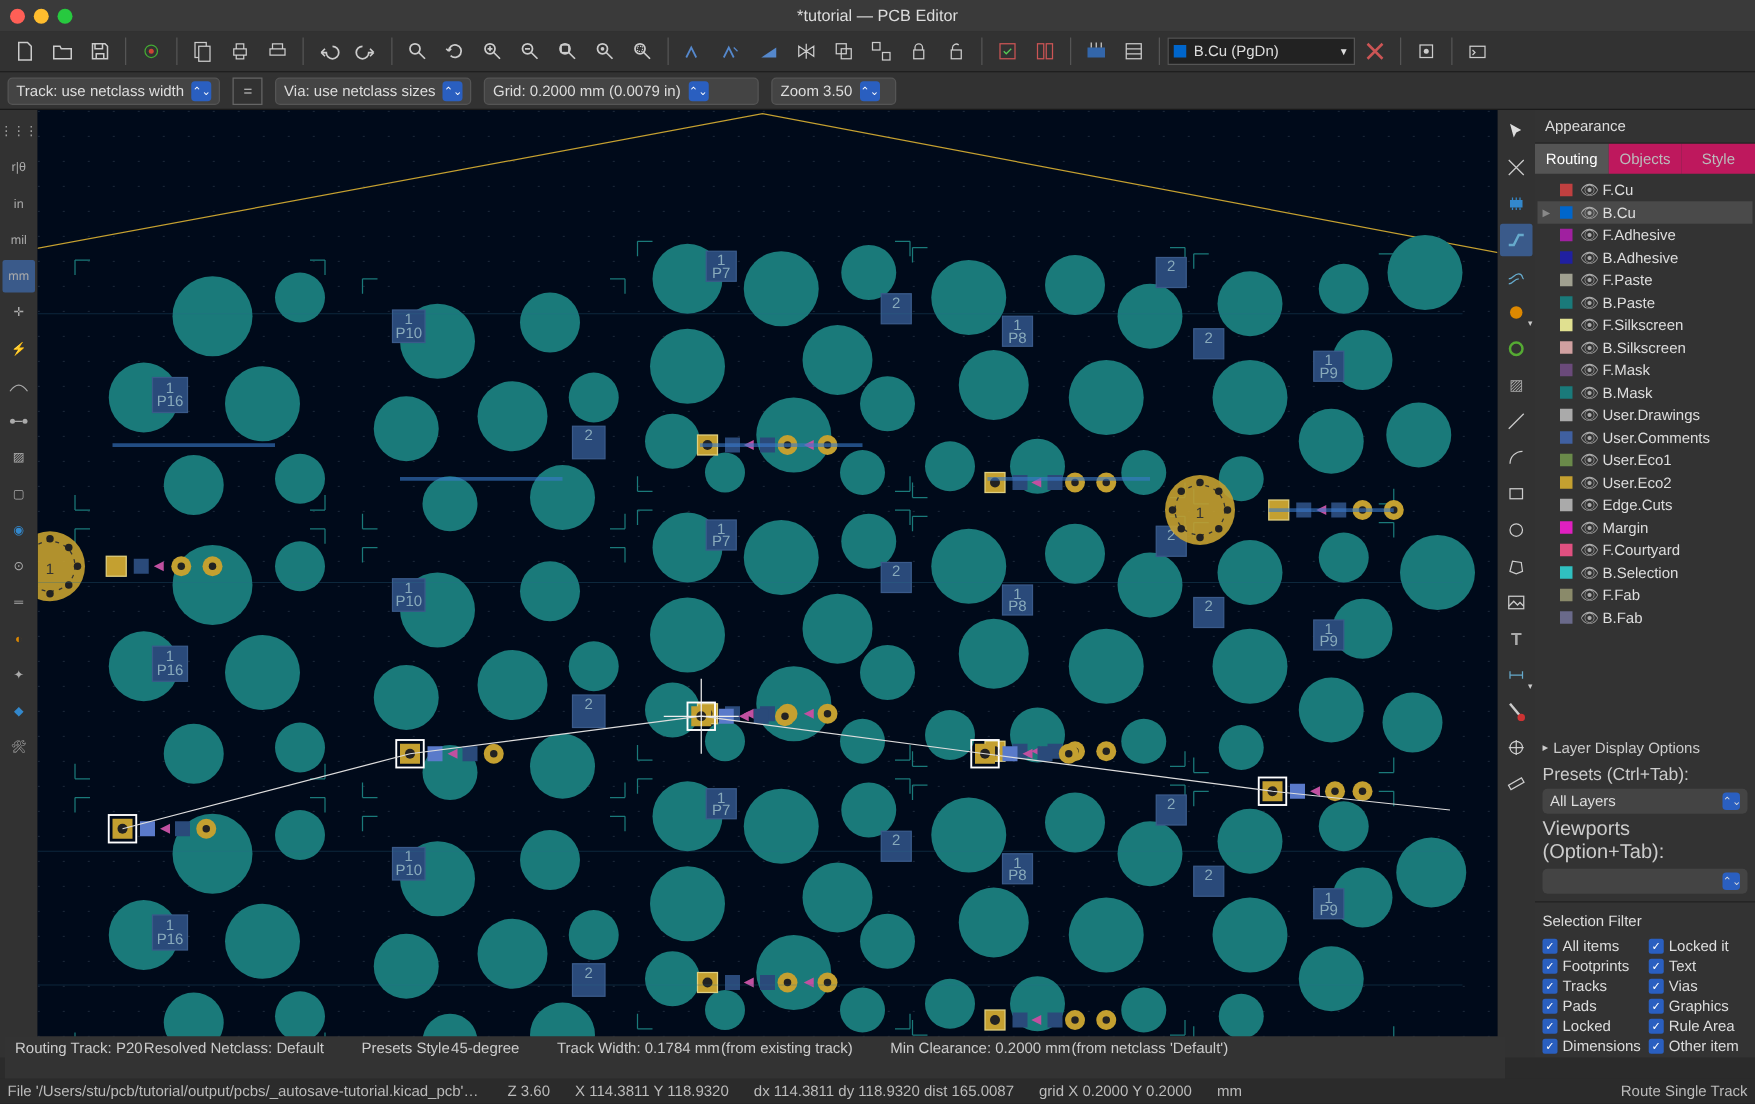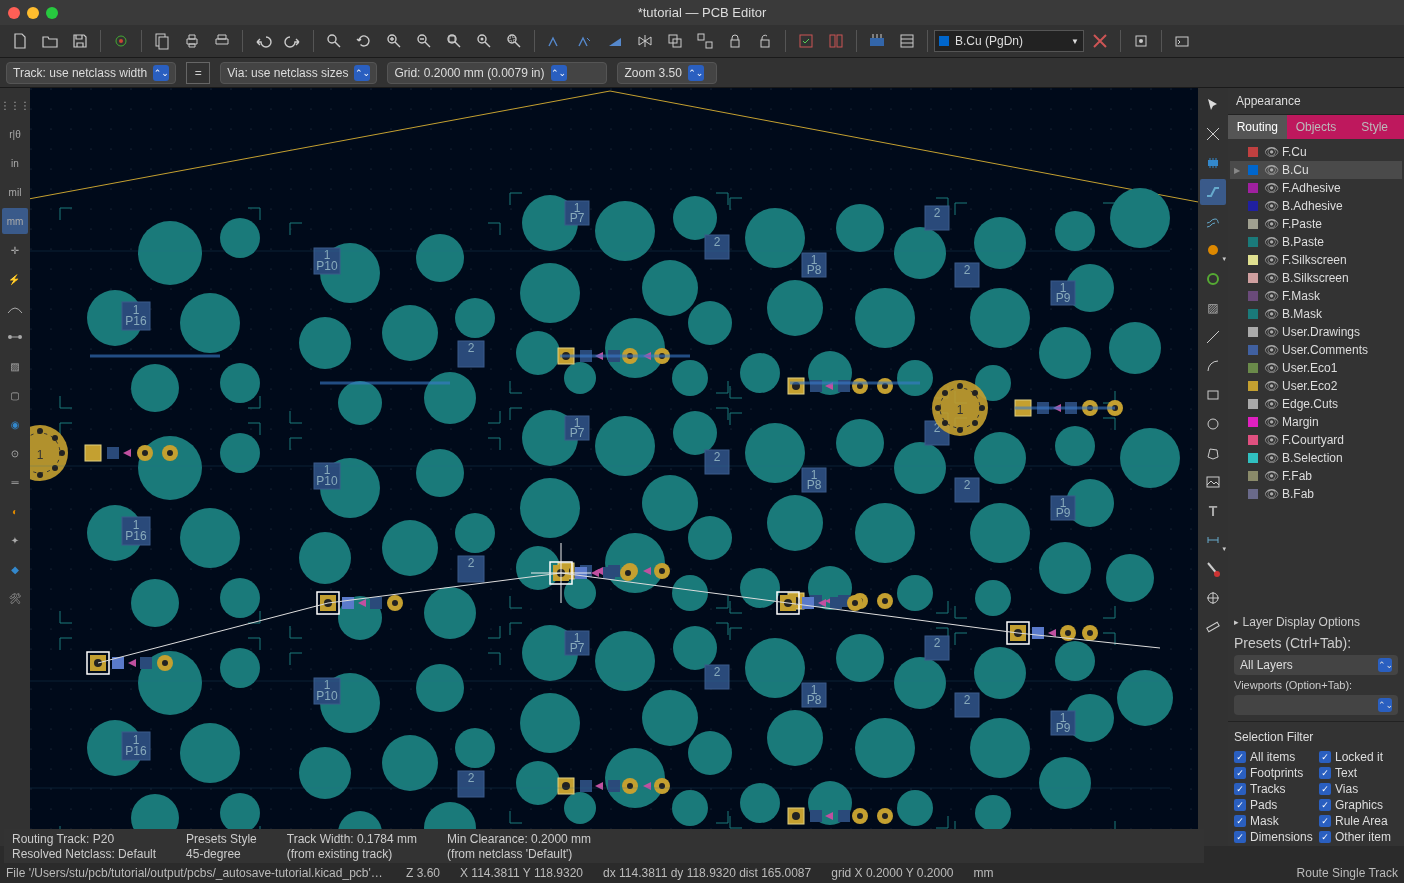--- a/index.html
+++ b/index.html
@@ -48,21 +48,21 @@
 .section-label::before { content: "▸"; margin-right: 4px; font-size: 9px; }
 .preset-sel { margin: 2px 6px; background: #444; border-radius: 4px; height: 20px; display: flex; align-items: center; padding: 0 6px; font-size: 12px; color: #ddd; }
 .preset-sel .dd-arrow { background: #2a5fc0; width: 14px; text-align: center; border-radius: 3px; margin-left: auto; font-size: 9px; height: 14px; line-height: 14px; }
 
 .sel-filter { padding: 4px 6px; }
 .filter-grid { display: grid; grid-template-columns: 1fr 1fr; gap: 2px 6px; padding: 2px 6px; }
 .filter-item { display: flex; align-items: center; gap: 4px; font-size: 11px; color: #ddd; }
 .chk { width: 12px; height: 12px; background: #2a5fc0; border-radius: 2px; display: flex; align-items: center; justify-content: center; color: white; font-size: 9px; }
 
 .status-info { position: absolute; bottom: 20px; left: 4px; right: 200px; height: 34px; background: #333; display: flex; gap: 30px; padding: 2px 8px; font-size: 11px; color: #ccc; }
-.status-col { display: flex; flex-direction: column; justify-content: center; gap: 1px; }
+.status-col { display: flex; justify-content: center; gap: 1px; }
 
 .status-bar { position: absolute; bottom: 0; left: 0; right: 0; height: 20px; background: #2b2b2b; display: flex; align-items: center; padding: 0 6px; font-size: 11px; color: #bbb; gap: 20px; }
 .status-bar .right { margin-left: auto; }
 
 svg { display: block; }
 
 </style>
 </head>
 <body>
 
@@ -786,21 +786,21 @@
           <span class="eye">👁</span>
           <span>B.Fab</span>
         </div>
       </div>
     <div class="section-label">Layer Display Options</div>
     <div style="padding:2px 6px;font-size:14px;color:#ccc">Presets (Ctrl+Tab):</div>
     <div class="preset-sel">
       <span>All Layers</span>
       <span class="dd-arrow">⌃⌄</span>
     </div>
-    <div style="padding:2px 6px;font-size:11px;color:#ccc">Viewports (Option+Tab):</div>
+    <div style="padding:2px 6px;font-size:16px;color:#ccc">Viewports (Option+Tab):</div>
     <div class="preset-sel">
       <span></span>
       <span class="dd-arrow">⌃⌄</span>
     </div>
     <div style="height:1px;background:#222;margin:4px 0"></div>
     <div class="sel-filter">Selection Filter</div>
     <div class="filter-grid" id="filter-grid">
         <div class="filter-item">
           <span class="chk">✓</span>
           <span>All items</span>
@@ -828,21 +828,21 @@
         <div class="filter-item">
           <span class="chk">✓</span>
           <span>Pads</span>
         </div>
         <div class="filter-item">
           <span class="chk">✓</span>
           <span>Graphics</span>
         </div>
         <div class="filter-item">
           <span class="chk">✓</span>
-          <span>Mask</span>
+          <span>Locked</span>
         </div>
         <div class="filter-item">
           <span class="chk">✓</span>
           <span>Rule Area</span>
         </div>
         <div class="filter-item">
           <span class="chk">✓</span>
           <span>Dimensions</span>
         </div>
         <div class="filter-item">

